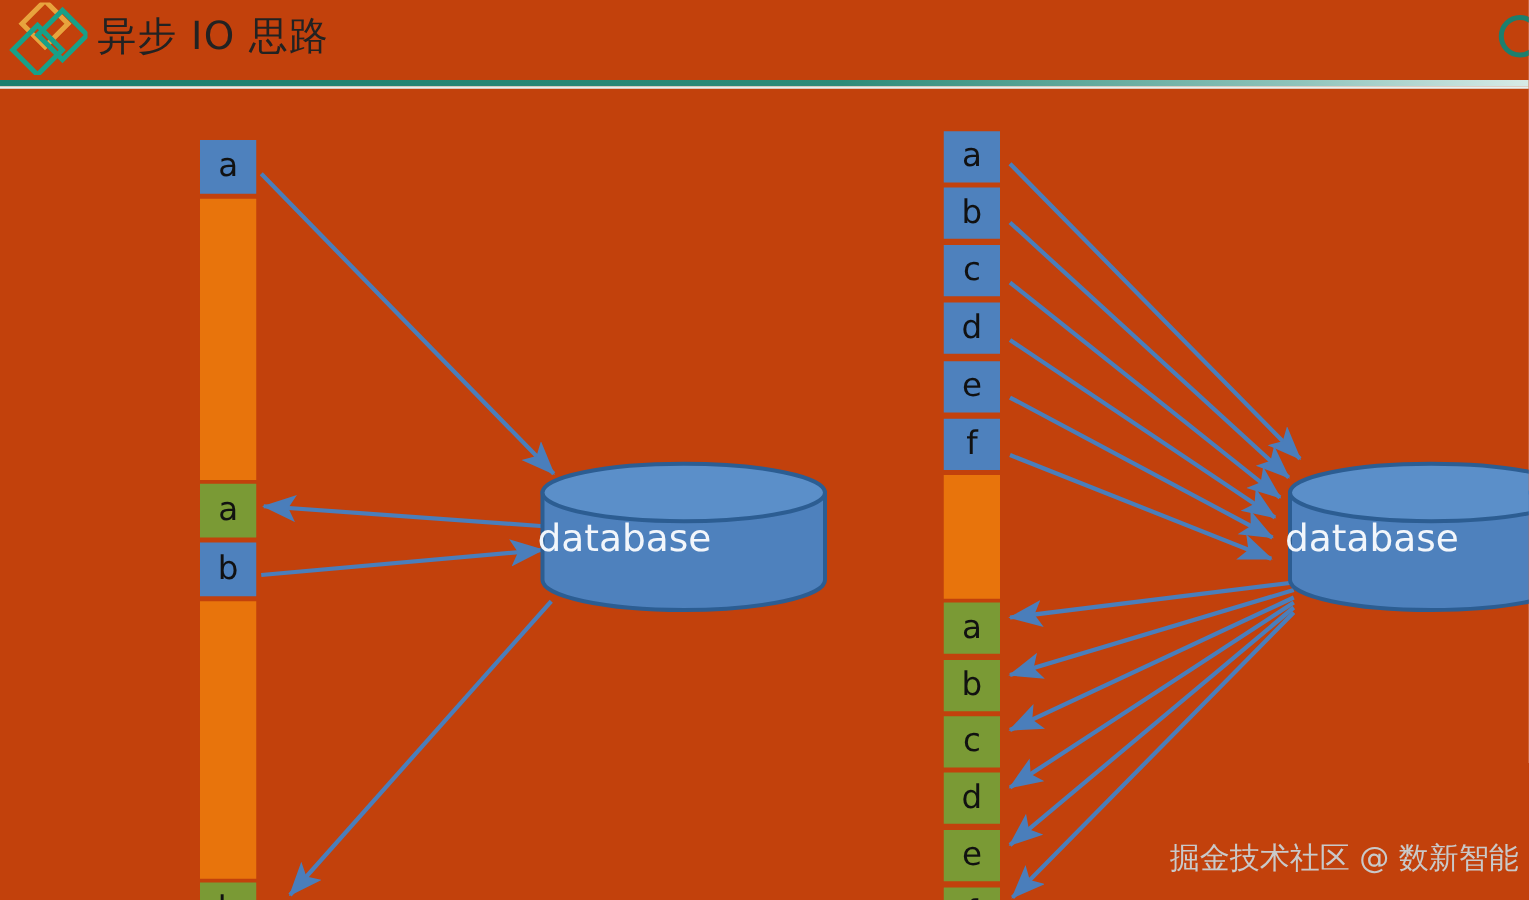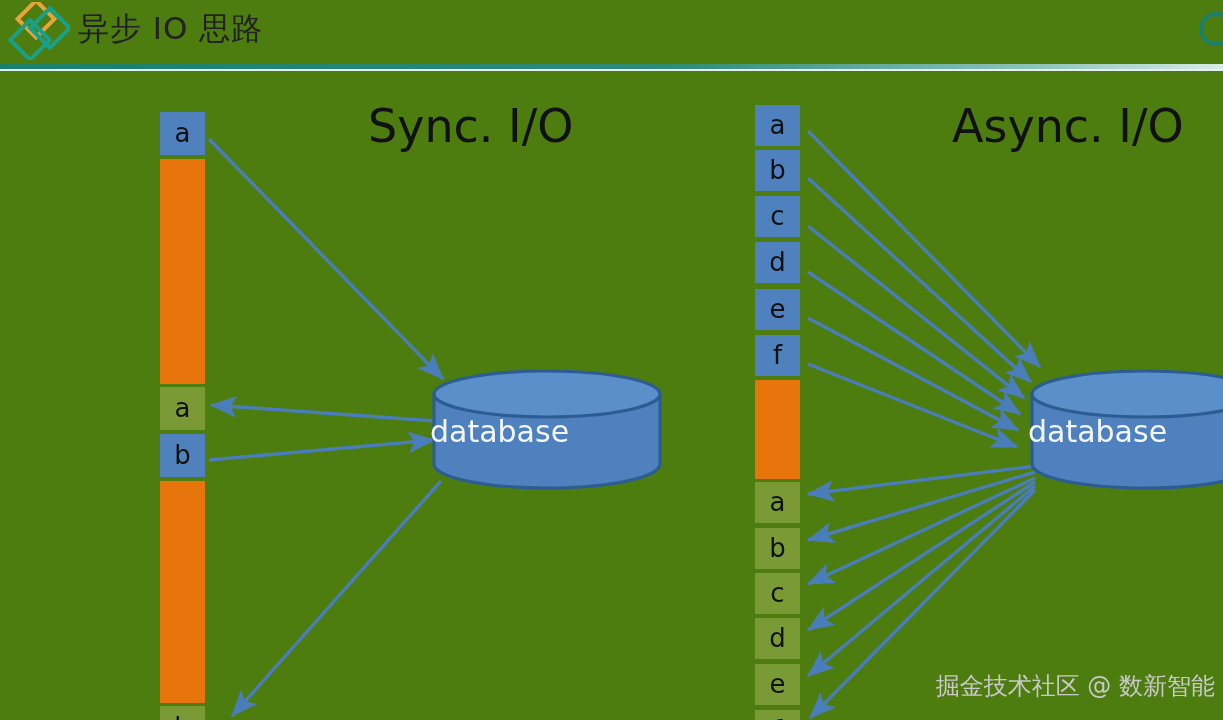--- a/index.html
+++ b/index.html
@@ -2,21 +2,21 @@
 <html><head>
 <meta charset="utf-8">
 <style>
   html,body{margin:0;padding:0;}
   body{
     width:1223px;height:720px;
     background:#ffffff;
     font-family:"Liberation Sans","DejaVu Sans",sans-serif;
     overflow:hidden;position:relative;
   }
-  #slide{position:absolute;inset:0;overflow:hidden;background:#4d7c0f;}
+  #slide{position:absolute;inset:0;overflow:hidden;background:#c2410c;}
 
   
   .header{position:absolute;left:0;top:0;width:1223px;height:72px;}
   .header-rule{position:absolute;left:0;top:64px;width:1223px;height:5px;
     background:linear-gradient(to right,#1b7f6e 0%,#2d8b78 55%,#8fc4bb 85%,#d8ebe7 100%);}
   .header-rule2{position:absolute;left:0;top:69px;width:1223px;height:2px;background:#e6f1ef;}
   .logo{position:absolute;left:6px;top:2px;width:64px;height:58px;}
   .logo svg{display:block;}
   .slide-title{position:absolute;left:78px;top:8px;font-size:31px;color:#222;
     letter-spacing:1px;font-family:"DejaVu Sans","Liberation Sans",sans-serif;}
@@ -91,21 +91,20 @@
 
       <line x1="1035" y1="466" x2="808" y2="494"></line>
       <line x1="1035" y1="472" x2="808" y2="540"></line>
       <line x1="1035" y1="478" x2="808" y2="584"></line>
       <line x1="1035" y1="482" x2="808" y2="630"></line>
       <line x1="1035" y1="486" x2="808" y2="676"></line>
       <line x1="1035" y1="490" x2="810" y2="718"></line>
     </g>
   </svg>
 
-  <div class="panel-title" style="left:368px;top:99px;">Sync. I/O</div>
 
   <div class="col" style="left:160px;top:112px;width:45px;height:608px;">
     <div class="blk blue" style="left:0;top:0;width:45px;height:43px;">
       <span>a</span>
       </div>
     <div class="blk orange" style="left:0;top:47px;width:45px;height:225px;">
       <span></span>
       </div>
     <div class="blk green" style="left:0;top:275px;width:45px;height:43px;">
       <span>a</span>
@@ -122,21 +121,20 @@
   </div>
 
   <div class="db" style="left:430px;top:368px;width:234px;height:122px;">
     <svg width="234" height="122" viewBox="0 0 234 122">
       <path d="M4,26 L4,96 A113,24 0 0 0 230,96 L230,26 Z" fill="#4e81bd" stroke="#2c5d92" stroke-width="3.2"></path>
       <ellipse cx="117" cy="26" rx="113" ry="23" fill="#5b8fc9" stroke="#2c5d92" stroke-width="3.2"></ellipse>
     </svg>
     <div class="db-label">database</div>
   </div>
 
-  <div class="panel-title" style="left:952px;top:99px;">Async. I/O</div>
 
   <div class="col" style="left:755px;top:105px;width:45px;height:615px;">
     <div class="blk blue" style="left:0;top:0;width:45px;height:41px;">
       <span>a</span>
       </div>
     <div class="blk blue" style="left:0;top:45px;width:45px;height:41px;">
       <span>b</span>
       </div>
     <div class="blk blue" style="left:0;top:91px;width:45px;height:41px;">
       <span>c</span>

